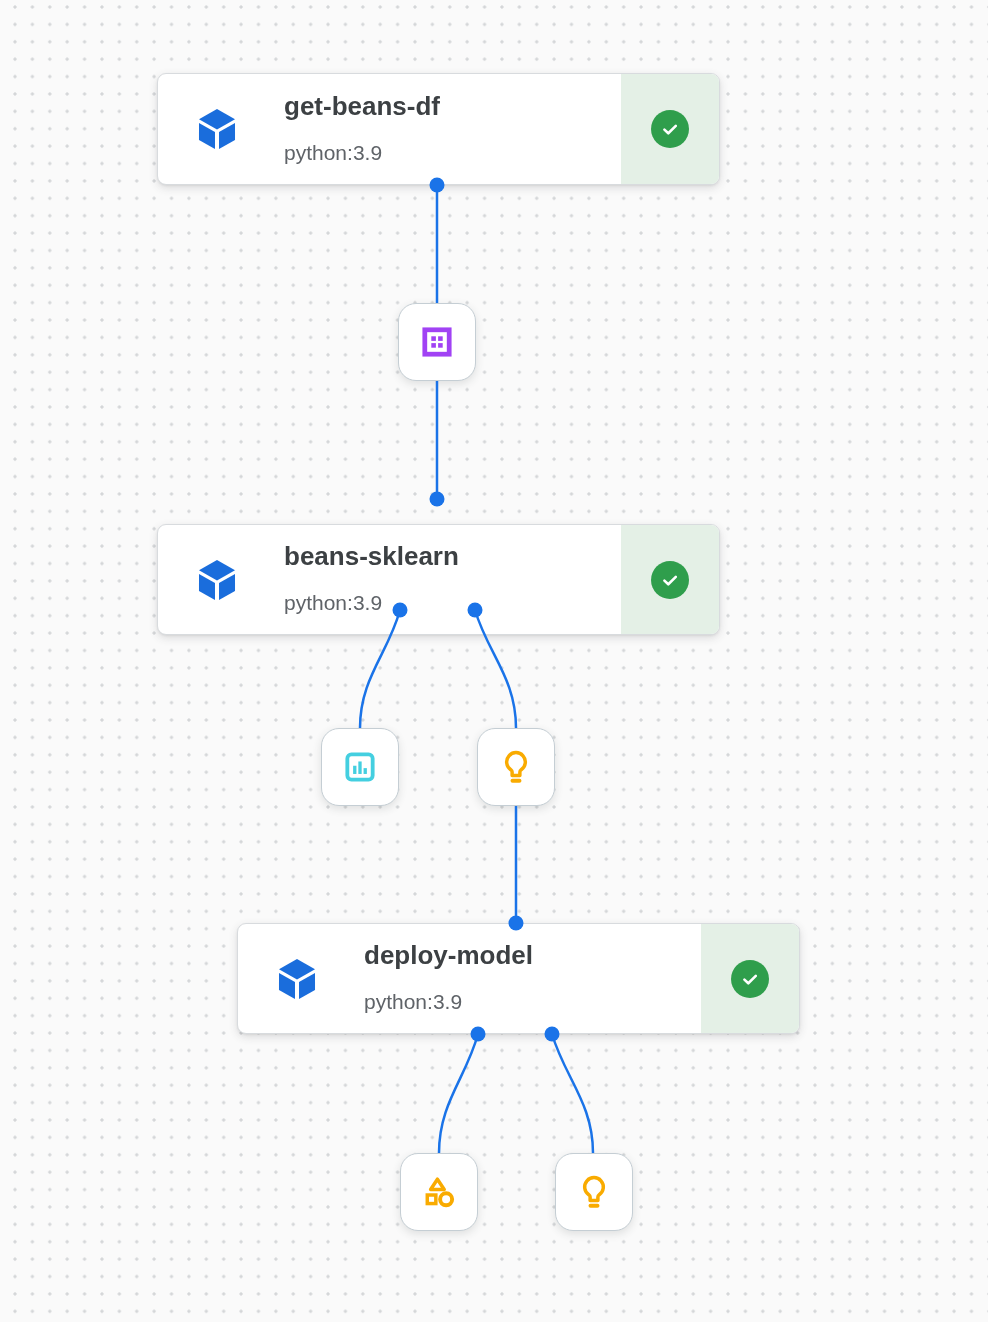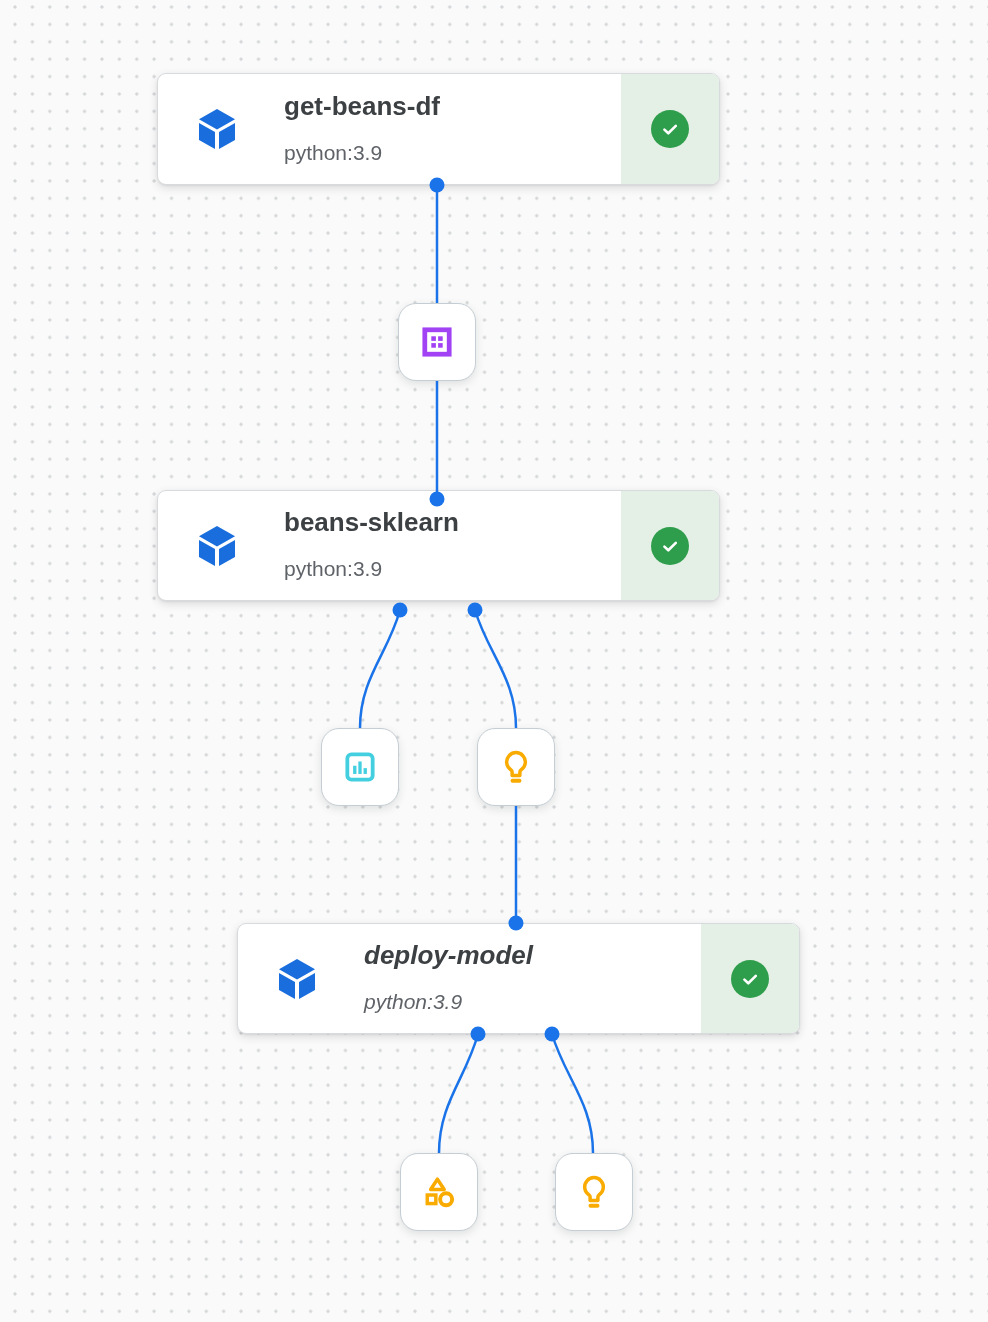--- a/index.html
+++ b/index.html
@@ -59,21 +59,21 @@
     </div>
     <div class="node-status">
       <span class="check-circle">
         <svg viewBox="0 0 24 24" width="24" height="24">
           <polyline points="6.4,12.6 10.3,16.3 17.8,8.9" fill="none" stroke="#ffffff" stroke-width="2.6" stroke-linecap="round" stroke-linejoin="round"></polyline>
         </svg>
       </span>
     </div>
   </div>
 
-  <div class="node" style="left:157px; top:490px; height:111px;gap:22px;">
+  <div class="node" style="left:157px; top:524px; height:111px;gap:22px;">
     <div class="node-body">
       <span class="cube-wrap">
         <svg viewBox="0 0 24 24" width="46" height="46">
           <polygon points="12,1.6 21.4,6.9 12,12.2 2.6,6.9" fill="#1a6ddc"></polygon>
           <polygon points="2.6,8.9 10.95,13.6 10.95,22.4 2.6,17.7" fill="#1a6ddc"></polygon>
           <polygon points="21.4,8.9 13.05,13.6 13.05,22.4 21.4,17.7" fill="#1a6ddc"></polygon>
         </svg>
       </span>
       <span class="node-text">
         <span class="node-title">beans-sklearn</span>
@@ -82,21 +82,21 @@
     </div>
     <div class="node-status">
       <span class="check-circle">
         <svg viewBox="0 0 24 24" width="24" height="24">
           <polyline points="6.4,12.6 10.3,16.3 17.8,8.9" fill="none" stroke="#ffffff" stroke-width="2.6" stroke-linecap="round" stroke-linejoin="round"></polyline>
         </svg>
       </span>
     </div>
   </div>
 
-  <div class="node" style="left:237px; top:923px; height:111px;font-style:italic;">
+  <div class="node" style="left:237px; top:923px; height:111px;">
     <div class="node-body">
       <span class="cube-wrap">
         <svg viewBox="0 0 24 24" width="46" height="46">
           <polygon points="12,1.6 21.4,6.9 12,12.2 2.6,6.9" fill="#1a6ddc"></polygon>
           <polygon points="2.6,8.9 10.95,13.6 10.95,22.4 2.6,17.7" fill="#1a6ddc"></polygon>
           <polygon points="21.4,8.9 13.05,13.6 13.05,22.4 21.4,17.7" fill="#1a6ddc"></polygon>
         </svg>
       </span>
       <span class="node-text">
         <span class="node-title">deploy-model</span>

